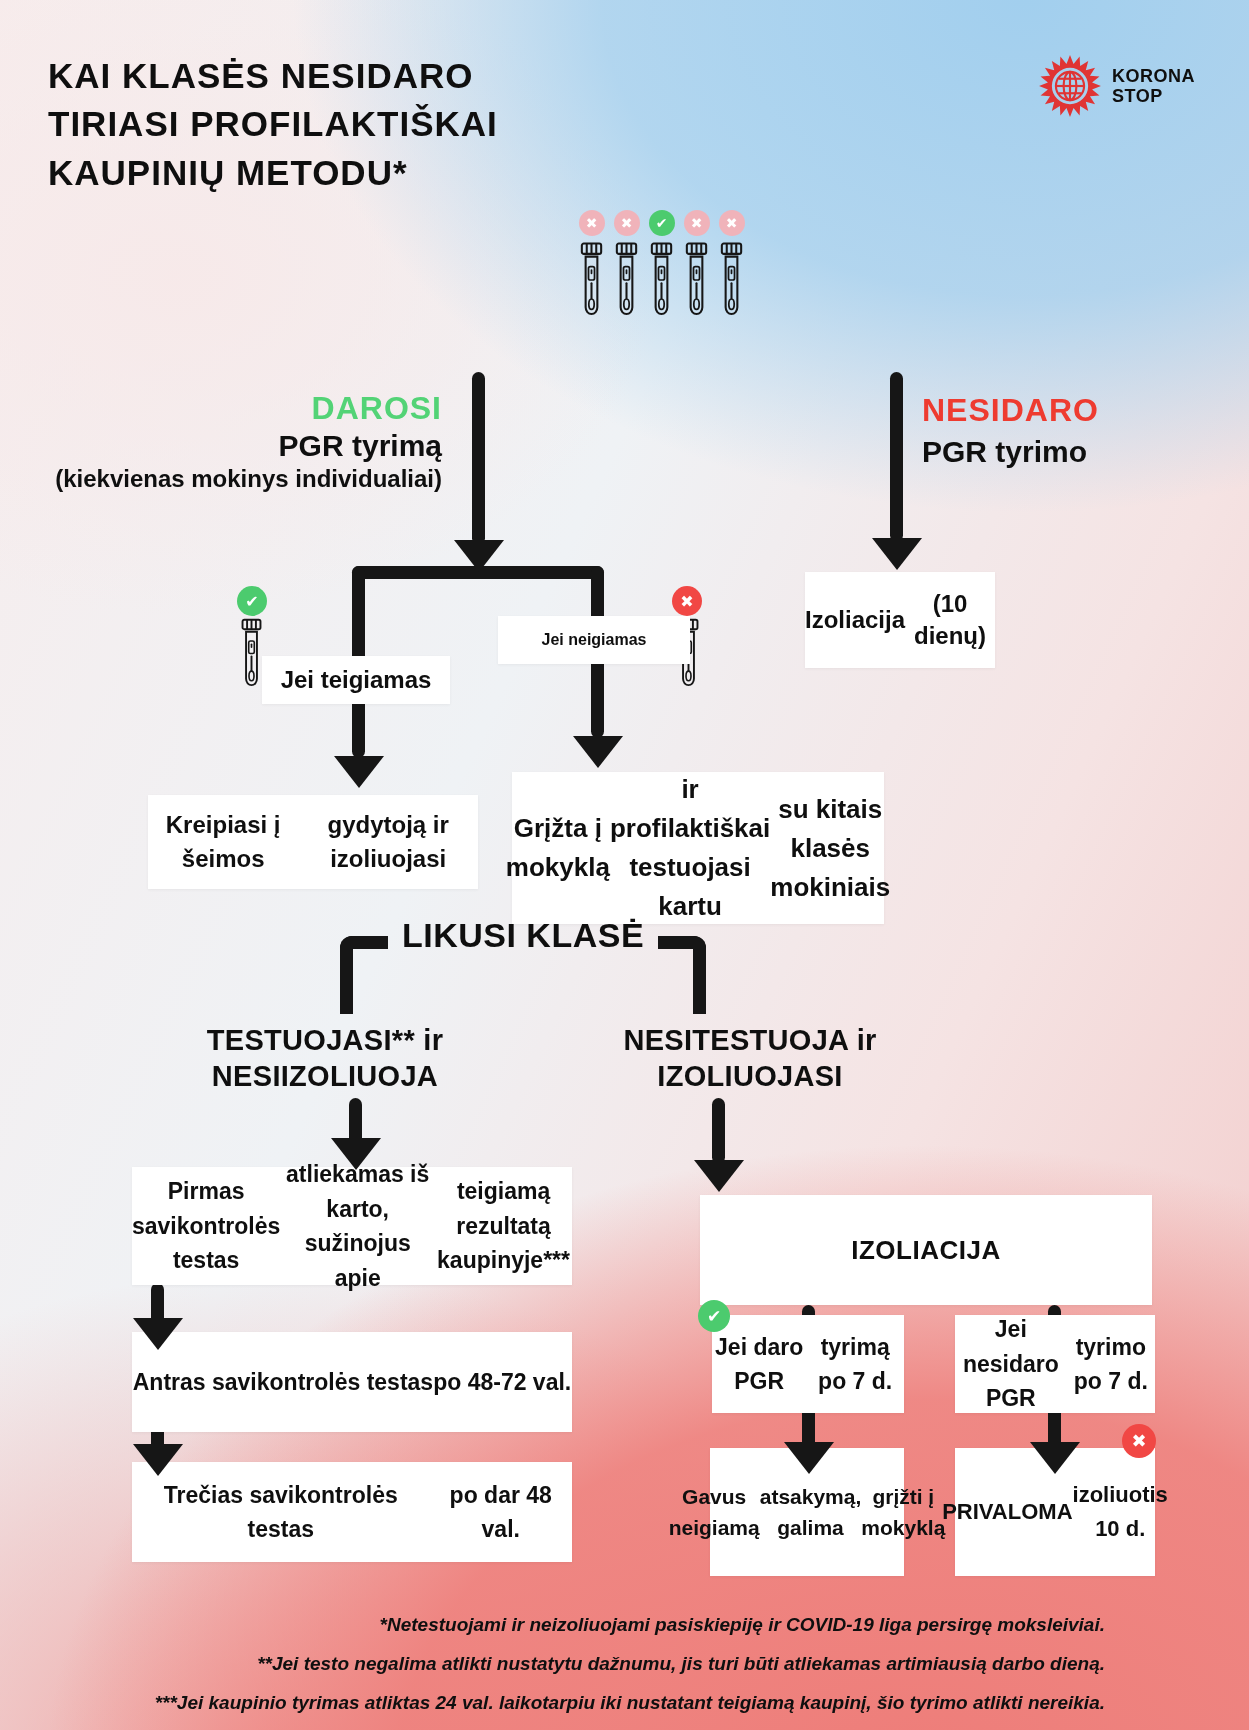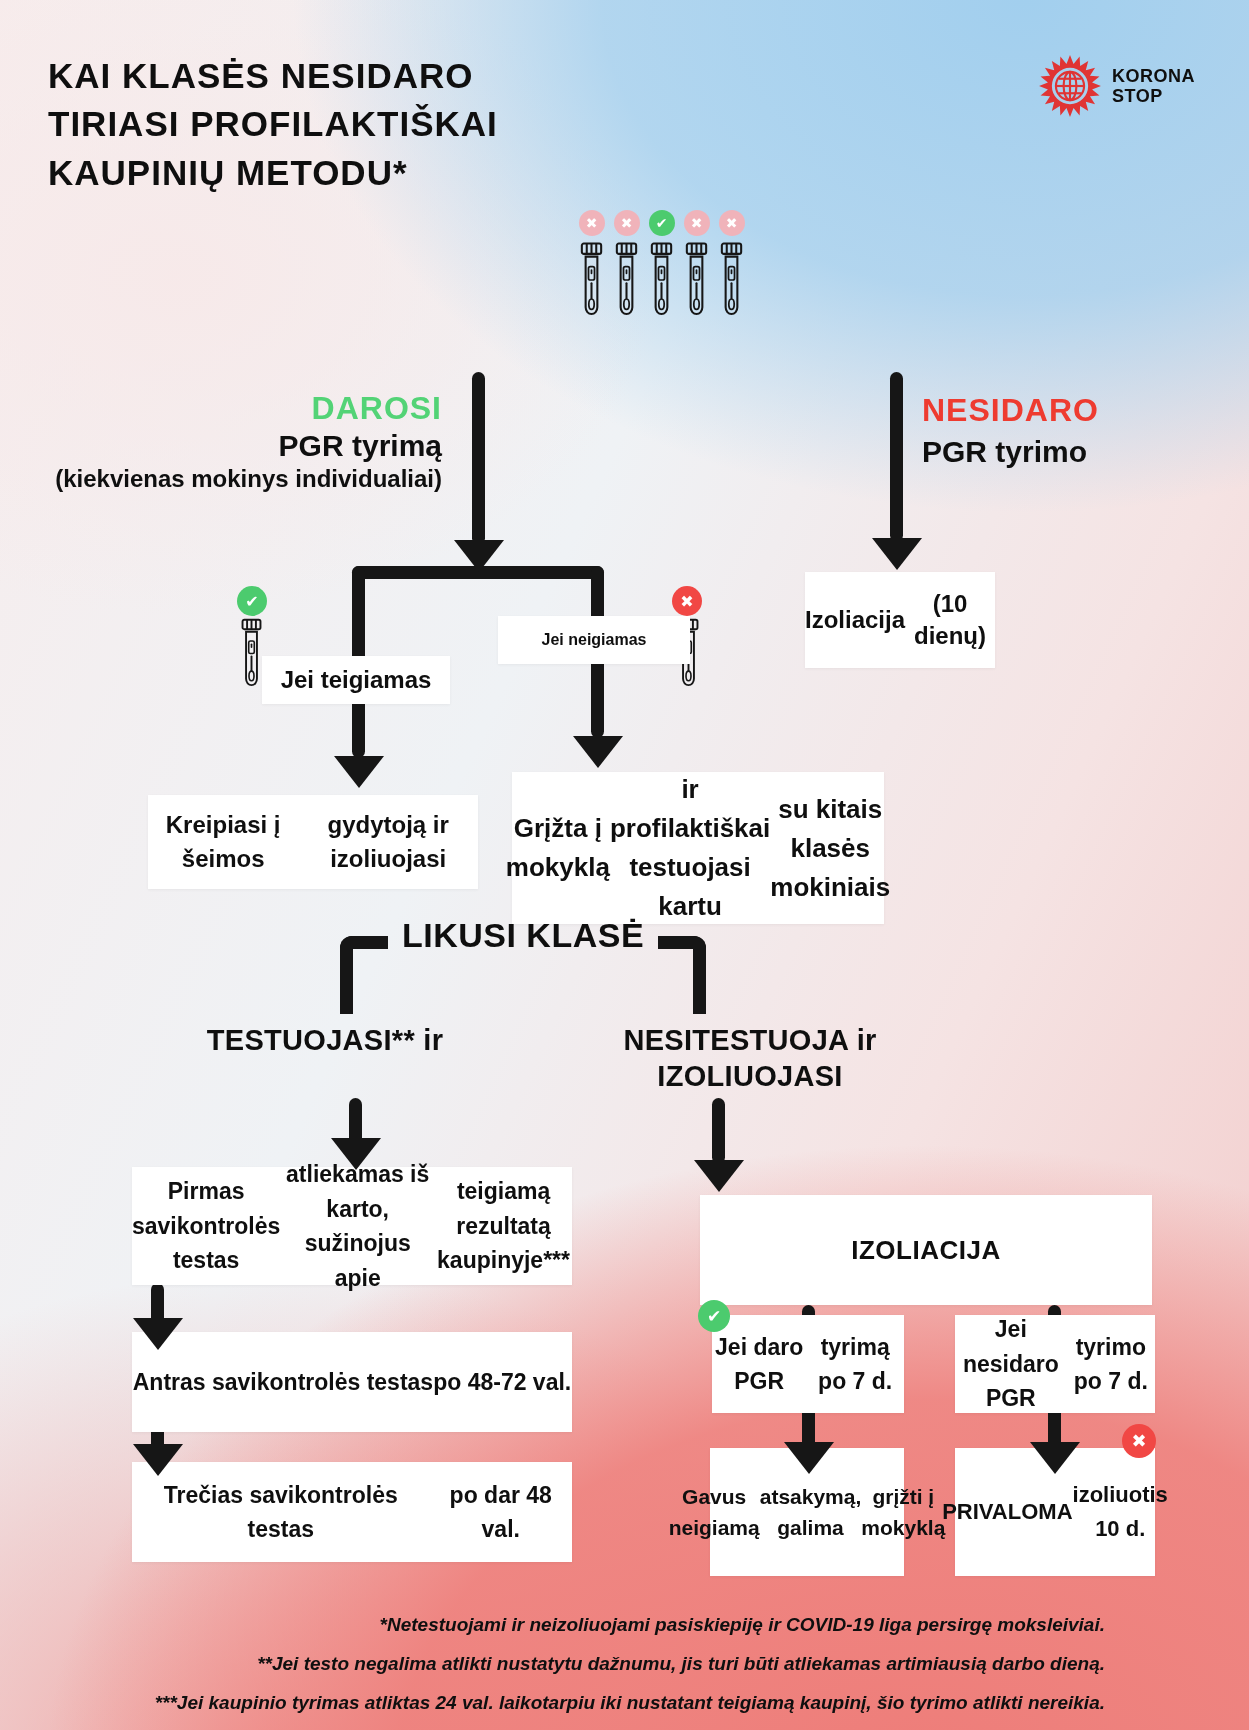--- a/index.html
+++ b/index.html
@@ -215,20 +215,21 @@
     <span>ir profilaktiškai testuojasi kartu</span>
     <span>su kitais klasės mokiniais</span>
   </div>
 
   <div class="abs rk-heading">LIKUSI KLASĖ</div>
   <div class="bracket bracket-left"></div>
   <div class="bracket bracket-right"></div>
 
   <div class="abs sub-title label-testuojasi">
     <span>TESTUOJASI** ir</span>
+    <span>NESIIZOLIUOJA</span>
   </div>
   <div class="abs sub-title label-nesitestuoja">
     <span>NESITESTUOJA ir</span>
     <span>IZOLIUOJASI</span>
   </div>
 
   <div class="shaft" style="left:349px;top:1098px;height:46px;"></div>
   <div class="ahead" style="left:330.5px;top:1138px;"></div>
   <div class="abs wbox box-step box-pirmas">
     <span>Pirmas savikontrolės testas</span>

